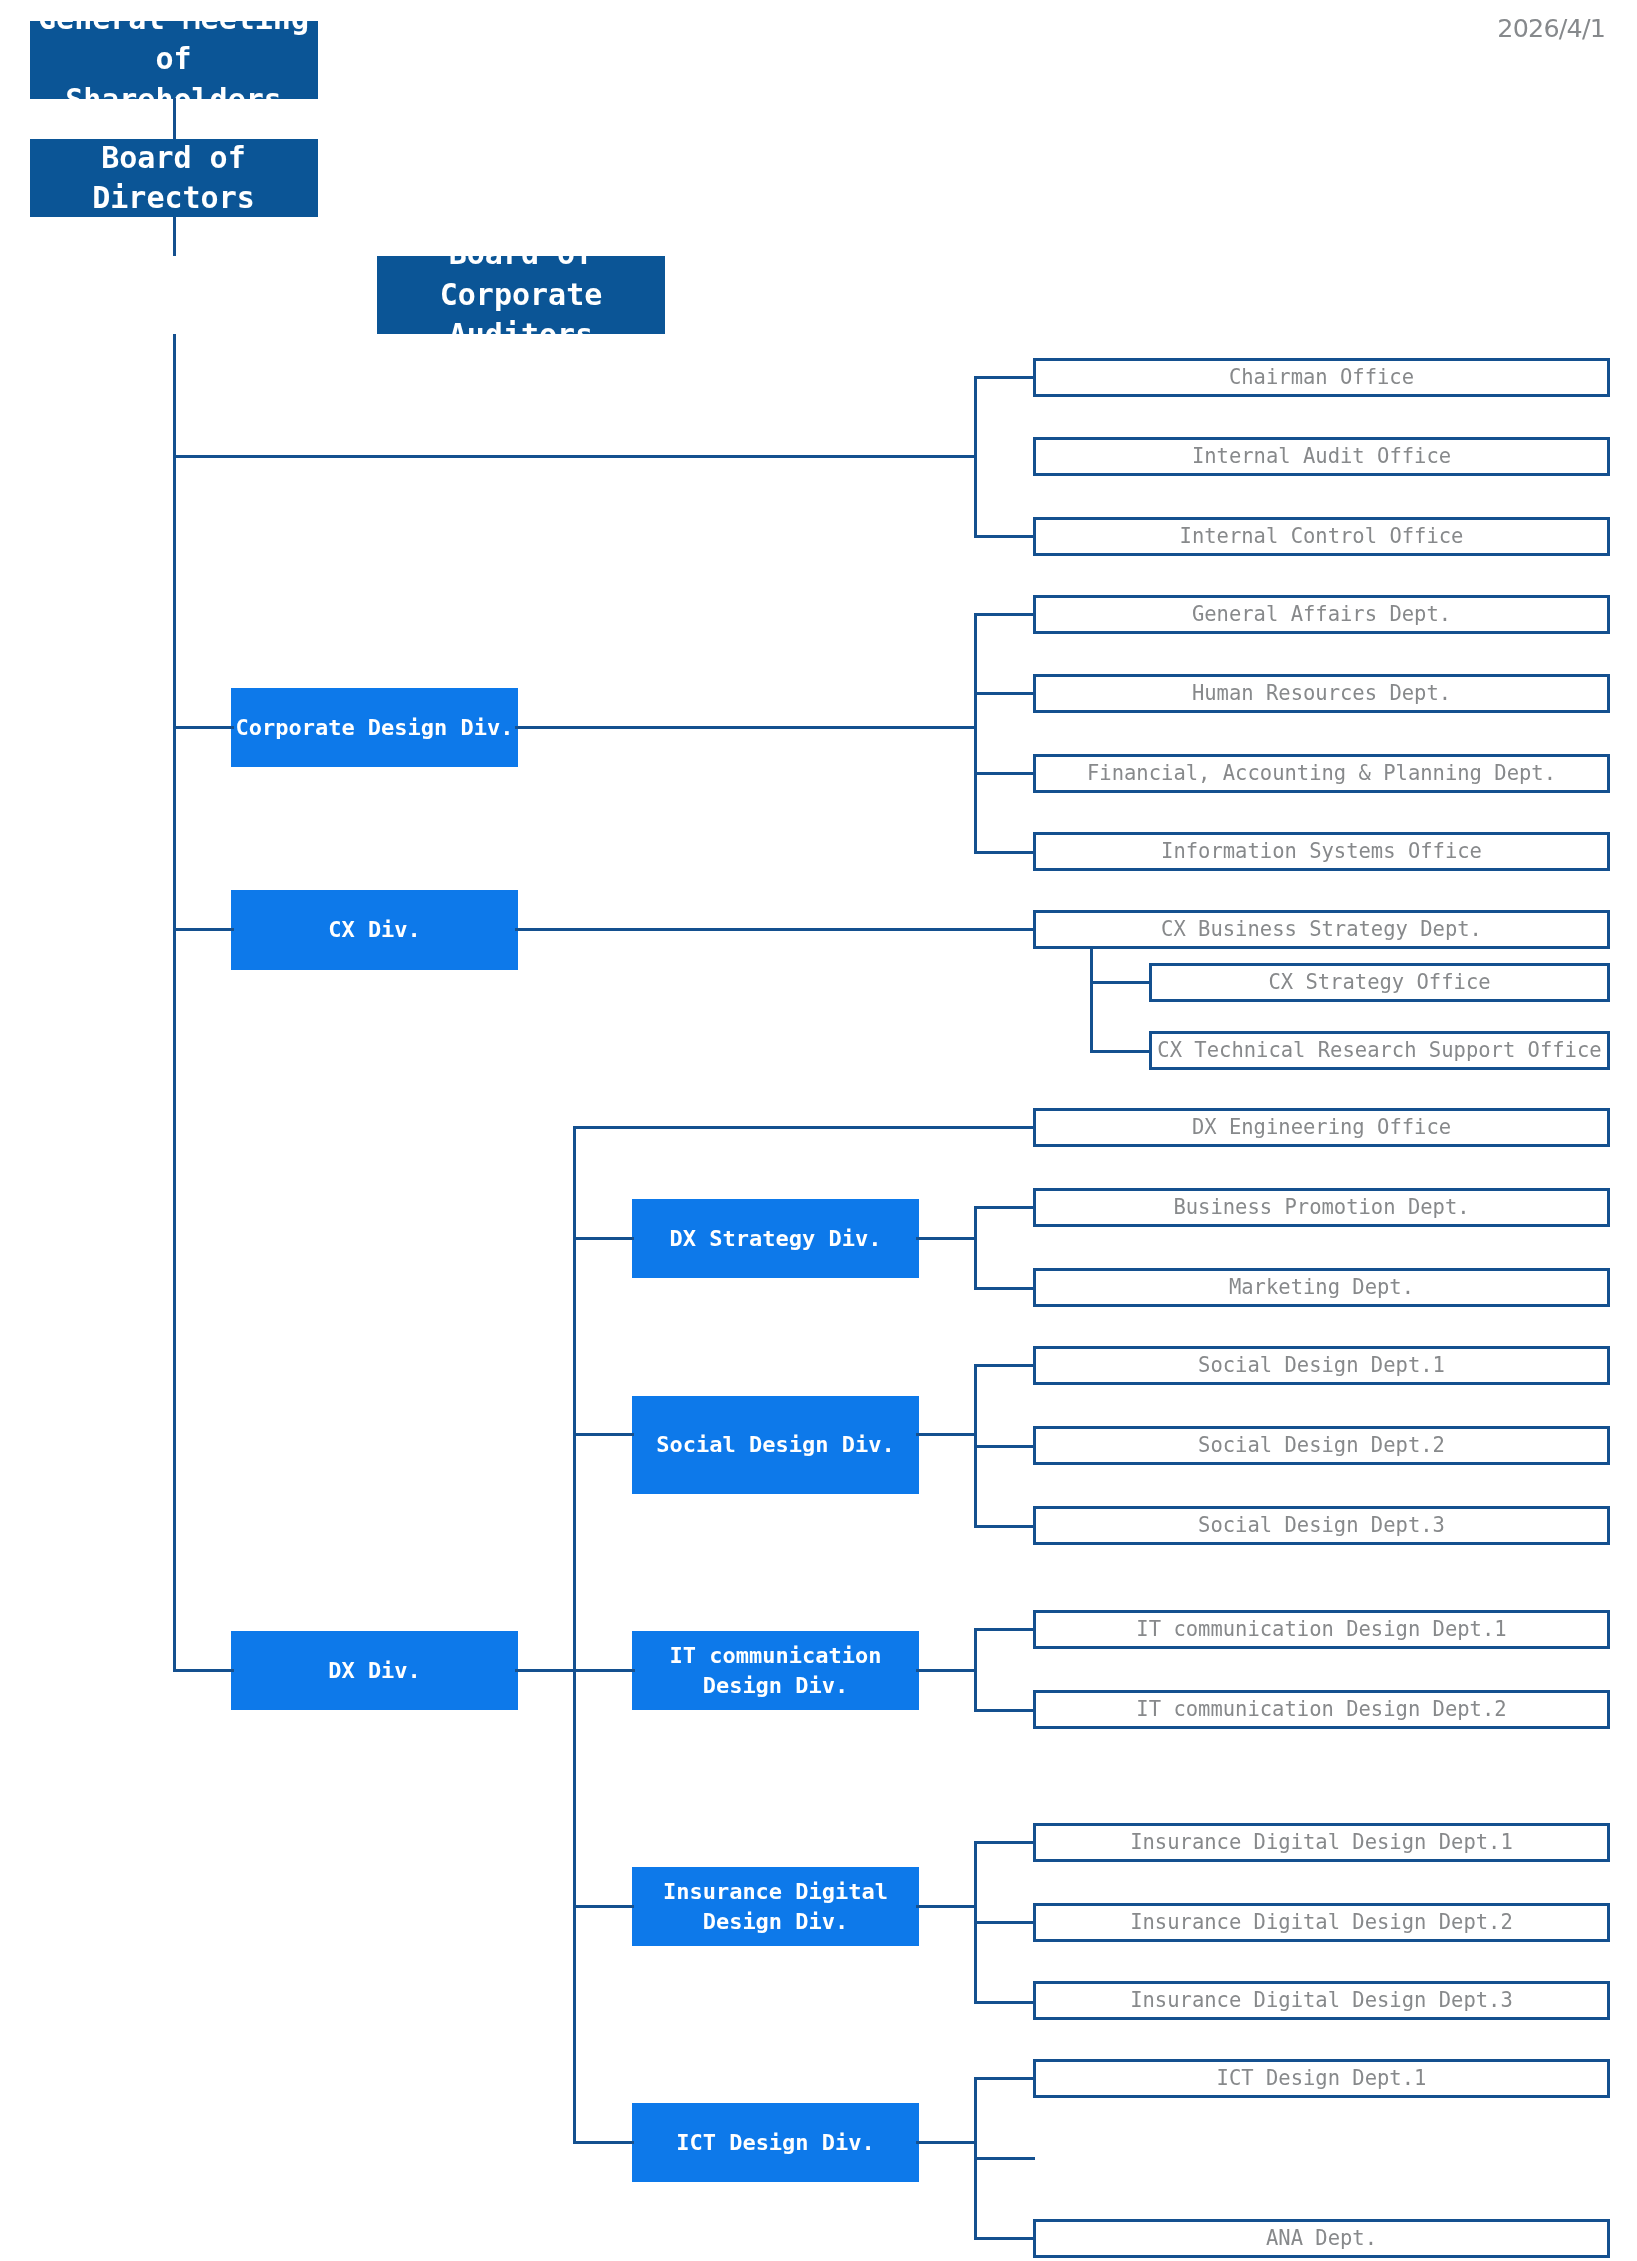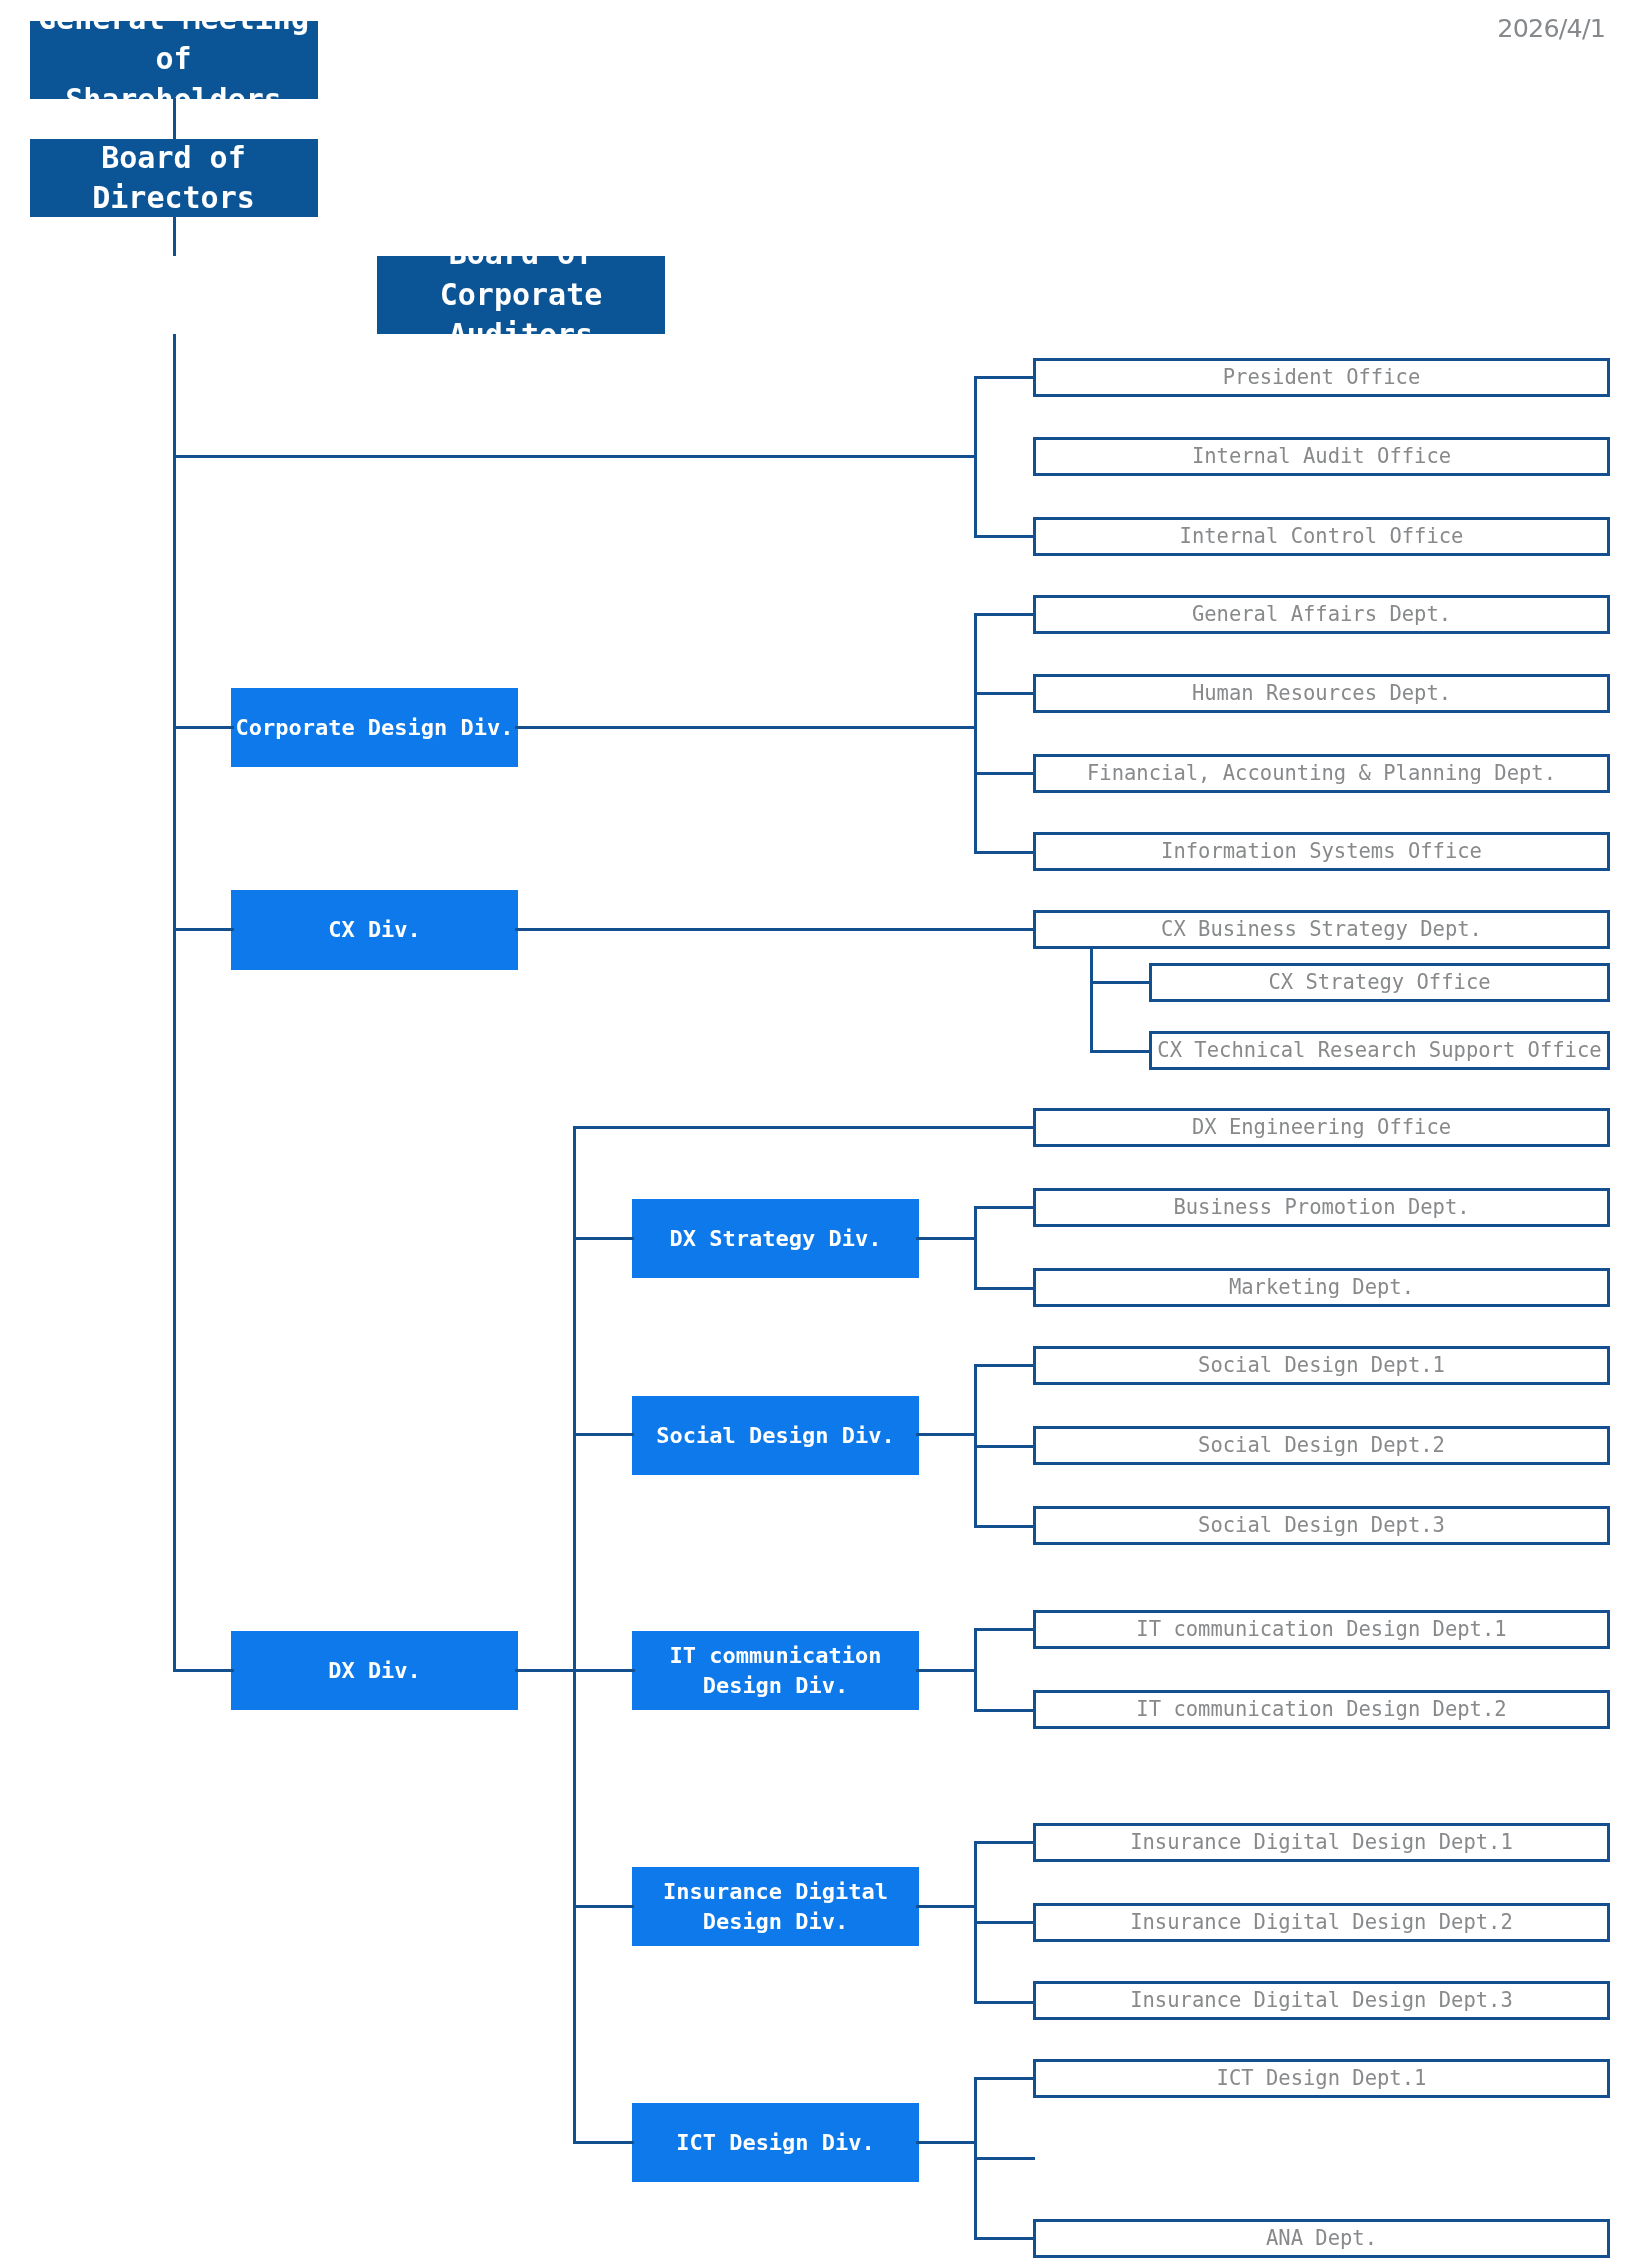--- a/index.html
+++ b/index.html
@@ -37,33 +37,33 @@
 Corporate Auditors</span></div>
 
   <div class="box divb" style="left:231px;top:688px;width:287px;height:79px">
     <span>Corporate Design Div.</span></div>
   <div class="box divb" style="left:231px;top:890px;width:287px;height:80px">
     <span>CX Div.</span></div>
   <div class="box divb" style="left:231px;top:1631px;width:287px;height:79px">
     <span>DX Div.</span></div>
   <div class="box divb" style="left:632px;top:1199px;width:287px;height:79px">
     <span>DX Strategy Div.</span></div>
-  <div class="box divb" style="left:632px;top:1396px;width:287px;height:79px">
+  <div class="box divb" style="left:632px;top:1396px;width:287px;height:98px">
     <span>Social Design Div.</span></div>
   <div class="box divb" style="left:632px;top:1631px;width:287px;height:79px">
     <span>IT communication
 Design Div.</span></div>
   <div class="box divb" style="left:632px;top:1867px;width:287px;height:79px">
     <span>Insurance Digital
 Design Div.</span></div>
   <div class="box divb" style="left:632px;top:2103px;width:287px;height:79px">
     <span>ICT Design Div.</span></div>
 
   <div class="box child" style="left:1033px;top:358px;width:577px;height:39px">
-    <span>President Office</span></div>
+    <span>Chairman Office</span></div>
   <div class="box child" style="left:1033px;top:437px;width:577px;height:39px">
     <span>Internal Audit Office</span></div>
   <div class="box child" style="left:1033px;top:517px;width:577px;height:39px">
     <span>Internal Control Office</span></div>
   <div class="box child" style="left:1033px;top:674px;width:577px;height:39px">
     <span>Human Resources Dept.</span></div>
   <div class="box child" style="left:1033px;top:595px;width:577px;height:39px">
     <span>General Affairs Dept.</span></div>
   <div class="box child" style="left:1033px;top:754px;width:577px;height:39px">
     <span>Financial, Accounting &amp; Planning Dept.</span></div>

